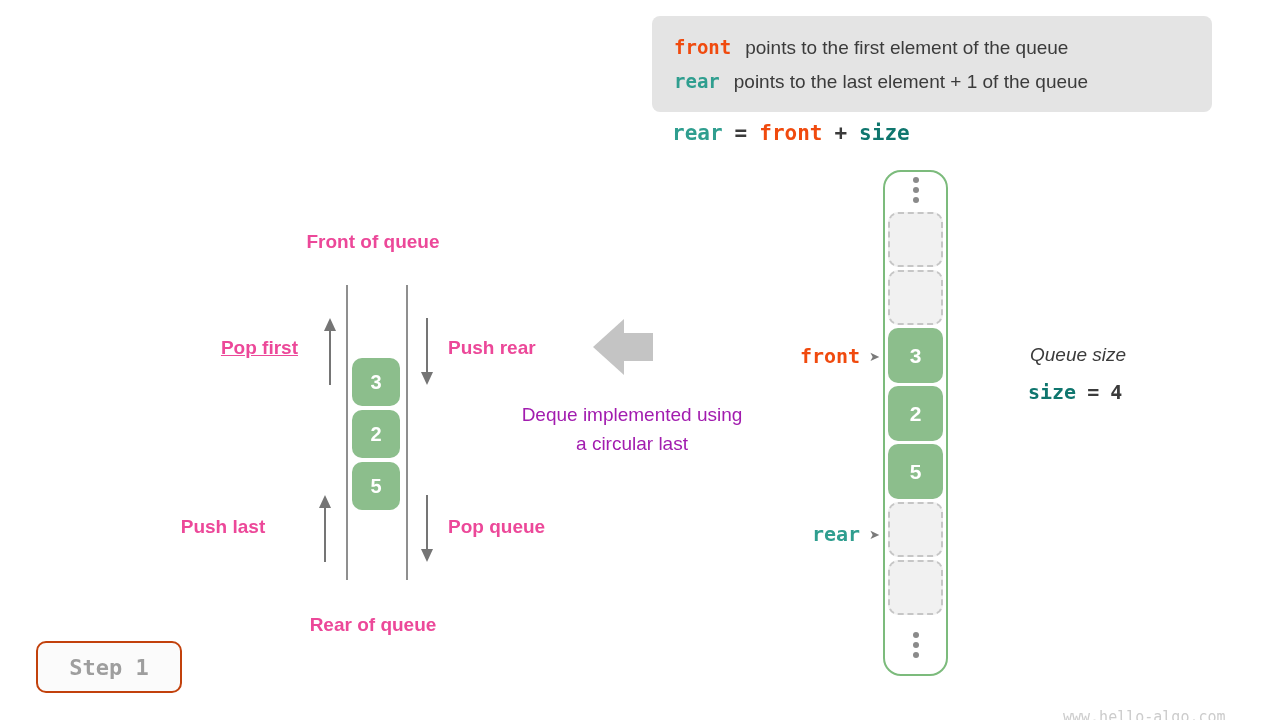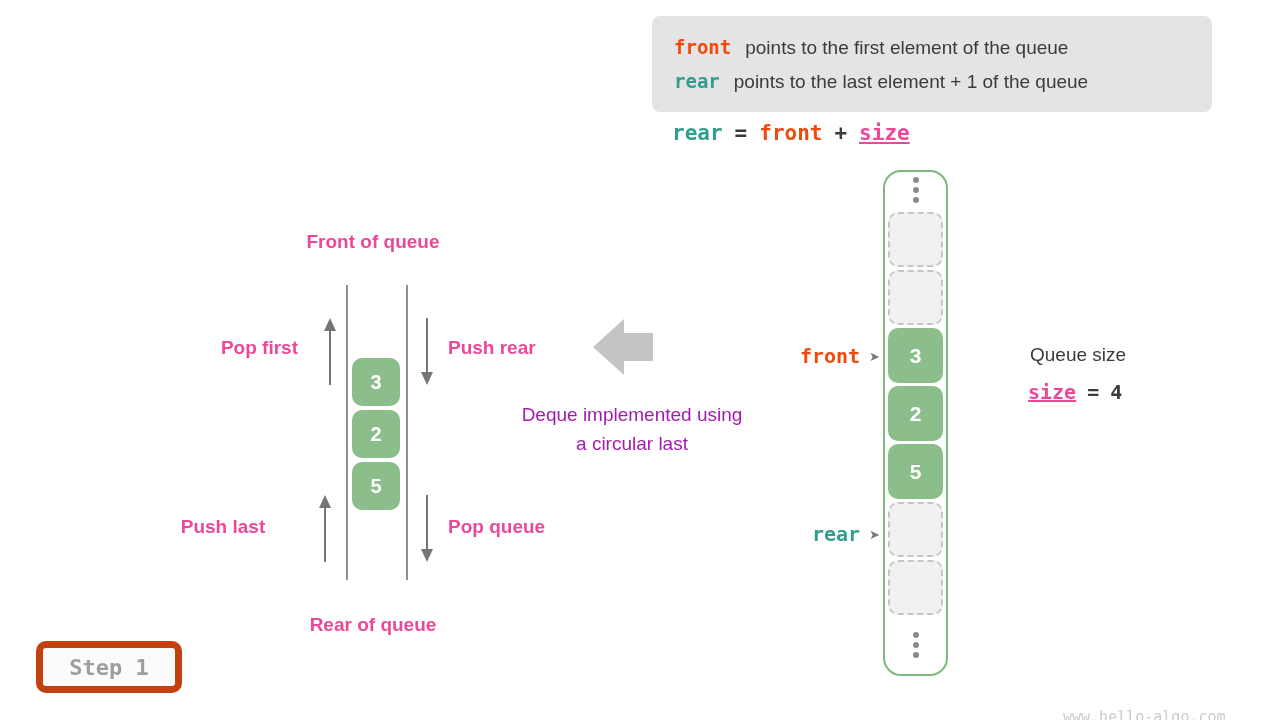--- a/index.html
+++ b/index.html
@@ -16,21 +16,21 @@
   .info-line { font-size:19px; color:#3b3b3b; display:flex; align-items:baseline; gap:14px; }
   .kw { font-size:19px; }
   .kw-front { color:#F04A0E; }
   .kw-rear  { color:#2F9E8F; }
 
   
   .equation { left:672px; top:121px; display:flex; gap:12px; align-items:baseline;
     font-size:21px; }
   .tok-teal { color:#2F9E8F; }
   .tok-orange { color:#F04A0E; }
-  .tok-blue { color:#ec4899;text-decoration:underline; }
+  .tok-blue { color:#0f766e; }
   .tok-dark { color:#3b3b3b; }
 
   
   .lbl { font-size:19px; font-weight:bold; color:#ec4899; white-space:nowrap; }
   .lbl-center { text-align:center; }
   .vline { width:2px; background:#8f8f8f; }
 
   .cell-green { background:#8CBE8C; border-radius:10px; color:#ffffff;
     font-weight:bold; font-size:20px; display:flex; align-items:center; justify-content:center; }
 
@@ -62,26 +62,26 @@
   .vdots { left:903px; width:25px; display:flex; flex-direction:column; align-items:center; gap:4px; }
   .vdots i { width:6px; height:6px; border-radius:50%; background:#8a8a8a; display:block; }
 
   .pointer-row { left:752px; width:128px; height:28px; display:flex; align-items:center;
     justify-content:flex-end; gap:9px; }
   .pointer-label { font-size:20px; }
   .pointer-arrow { color:#7a7a7a; font-size:13px; line-height:1;
     font-family:"DejaVu Sans", sans-serif; }
 
   
-  .qsize-label { left:1030px; top:344px; font-size:19px; color:#3b3b3b; font-weight:normal; }
+  .qsize-label { left:1030px; top:344px; font-size:19px; color:#3b3b3b; font-weight:normal;font-style:italic; }
   .qsize-eq { left:1028px; top:380px; display:flex; gap:11px; align-items:baseline; font-size:20px; }
 
   
   .step-badge { left:36px; top:641px; width:146px; height:52px; background:#fbfbfb;
-    border:7px solid #c2410c; border-radius:10px; display:flex; align-items:center;
+    border:2px solid #c2410c; border-radius:10px; display:flex; align-items:center;
     justify-content:center; color:#9e9e9e; font-size:22px; }
 
   
   .watermark { left:1063px; top:708px; font-size:15px; color:#cccccc;
     font-family:"DejaVu Sans Mono", monospace; font-weight:normal; }
 </style>
 </head>
 <body>
 
 <div class="stage">
@@ -103,21 +103,21 @@
     <span class="tok-orange">front</span>
     <span class="tok-dark">+</span>
     <span class="tok-blue">size</span>
   </div>
 
   <div class="abs lbl lbl-center" style="left:253px; top:231px; width:240px;">Front of queue</div>
 
   <div class="abs vline" style="left:346px; top:285px; height:295px;"></div>
   <div class="abs vline" style="left:406px; top:285px; height:295px;"></div>
 
-  <div class="abs lbl" style="left:150px; top:337px; width:148px; text-align:right;">Pop first</div>
+  <div class="abs lbl" style="left:150px; top:337px; width:148px; text-align:right;text-decoration:underline;">Pop first</div>
   <div class="abs arrow" style="left:324px; top:318px; height:67px;">
     <span class="head-up"></span>
       <span class="shaft"></span>
   </div>
 
   <div class="abs lbl" style="left:448px; top:337px;">Push rear</div>
   <div class="abs arrow" style="left:421px; top:318px; height:67px;">
     <span class="shaft"></span>
       <span class="head-down"></span>
   </div>

